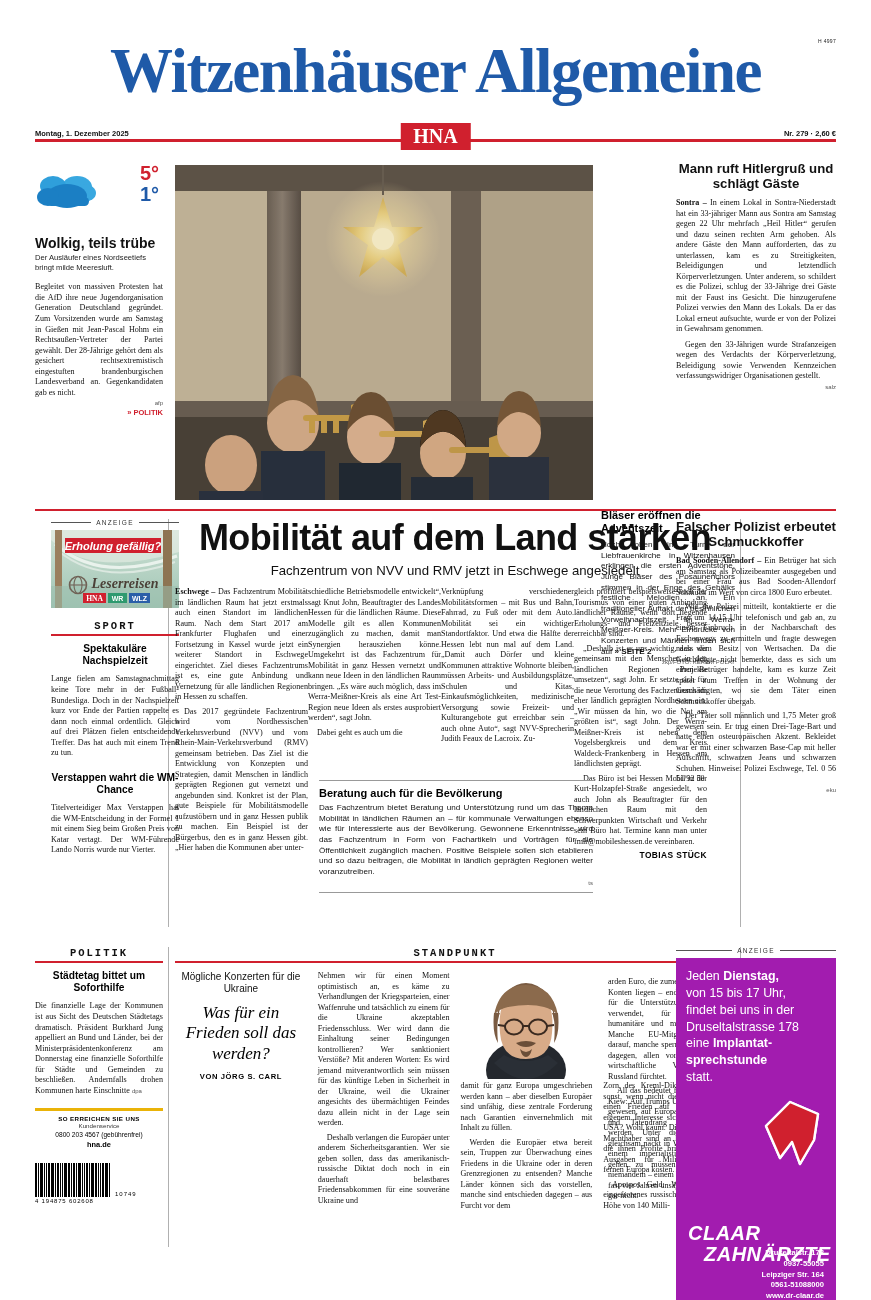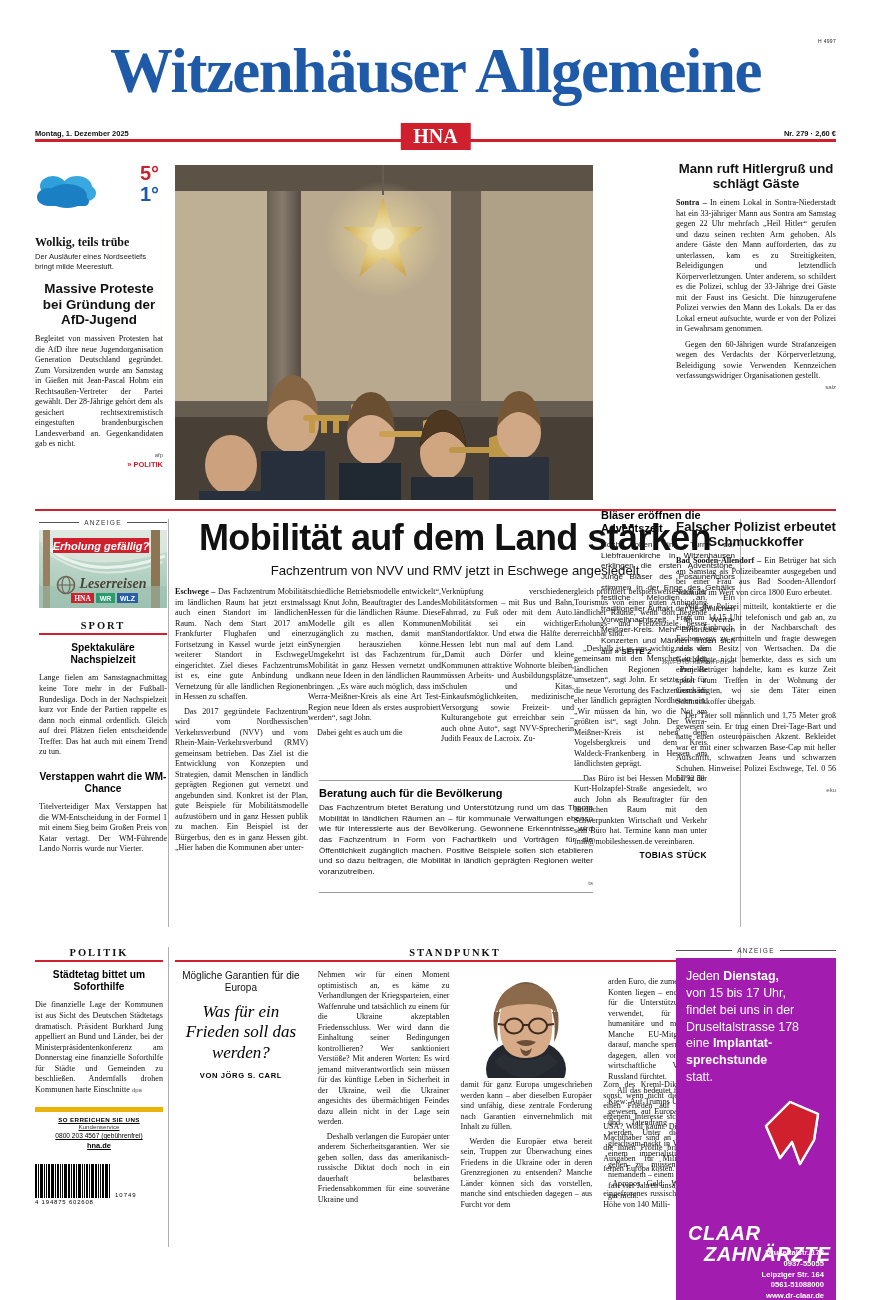--- a/index.html
+++ b/index.html
@@ -57,21 +57,21 @@
   .credit {
     font-family: "Liberation Sans", sans-serif; font-size: 6px; color: #555;
     text-align: right; margin-top: 2px;
   }
   .ref {
     font-family: "Liberation Sans", sans-serif; font-size: 7.5px; font-weight: bold;
     color: #d0202e; text-align: right; margin-top: 2px;
   }
   .kicker-bar { text-align: center; }
   .kicker-bar .ktxt {
-    font-family: Liberation Serif, serif; font-weight: bold; font-size: 10px;
+    font-family: Liberation Mono, monospace; font-weight: bold; font-size: 10px;
     letter-spacing: 1.6px; color: #111; padding-bottom: 2px; display: block;
   }
   .anzeige {
     display: flex; align-items: center; gap: 5px; justify-content: center;
     font-family: "Liberation Sans", sans-serif; font-size: 6.5px; letter-spacing: 1.3px;
     color: #333; margin-bottom: 4px;
   }
   .anzeige::before, .anzeige::after {
     content: ""; flex: 1; height: 1px; background: #555;
   }
@@ -80,21 +80,21 @@
   .top-zone { position: relative; margin-top: 10px; height: 348px; }
 
   
   .col-left-top { position: absolute; left: 0; top: 0; width: 128px; }
   .weather { position: relative; height: 72px; }
   .wx-icon { position: absolute; left: 2px; top: 8px; width: 62px; height: 44px; }
   .wx-temps { position: absolute; right: 4px; top: 2px; text-align: right;
               font-family: "Liberation Sans", sans-serif; font-weight: bold; }
   .wx-hi { font-size: 20px; color: #d0202e; line-height: 1.05; }
   .wx-lo { font-size: 20px; color: #1f5aa8; line-height: 1.05; }
-  .wx-title { font-family: Liberation Serif, serif; font-weight: bold; font-size: 12px;
+  .wx-title { font-family: Liberation Sans, sans-serif; font-weight: bold; font-size: 14px;
               margin-top: 2px; color: #111; }
   .wx-sub { font-family: "Liberation Sans", sans-serif; font-size: 7.6px; line-height: 1.28;
             color: #222; margin-top: 2px; }
 
   .lead-left { margin-top: 10px; }
   .lead-left .hl-sans { font-size: 13.4px; }
 
   
   .photo-main {
     position: absolute; left: 140px; top: 4px; width: 418px; height: 335px;
@@ -106,21 +106,21 @@
   .col-right-top { position: absolute; right: 0; top: 0; width: 160px; }
   .col-right-top .hl-sans { font-size: 13.2px; }
 
   
   .photo-caption { position: absolute; left: 566px; top: 348px; width: 134px; }
 
   
   .mid-zone { position: relative; margin-top: 8px; height: 420px; }
   .vline { position: absolute; width: 1px; background: #b0b0b0; }
 
-  .mid-left { position: absolute; left: 4px; top: 0; width: 128px; }
+  .mid-left { position: absolute; left: 16px; top: 0; width: 128px; }
   .ad-box { width: 128px; }
   .ad-img { width: 128px; height: 78px; position: relative; overflow: hidden; }
   .sport-head { margin-top: 12px; }
   .sport-head .ktxt { font-size: 10.5px; letter-spacing: 2px; }
   .sport-sub { font-family: "Liberation Sans", sans-serif; font-weight: bold; font-size: 10.2px;
                text-align: center; line-height: 1.2; margin-top: 7px; }
 
   .mid-main { position: absolute; left: 140px; top: 0; width: 560px; }
   .main-headline {
     font-family: "Liberation Sans", sans-serif; font-weight: bold; font-size: 36px;
@@ -144,21 +144,21 @@
   .mid-right { position: absolute; right: 0; top: 0; width: 160px; }
   .mid-right .hl-sans { font-size: 13.2px; }
 
   
   .bot-zone { position: relative; margin-top: 8px; height: 330px; }
   .bot-left { position: absolute; left: 0; top: 0; width: 128px; }
   .bot-left .ktxt { font-size: 10.5px; letter-spacing: 2px; }
   .bot-left h3 { font-family: "Liberation Sans", sans-serif; font-weight: bold; font-size: 10.2px;
                  text-align: center; line-height: 1.2; margin-top: 7px; }
 
-  .service-box { margin-top: 12px; border-top: 5px solid #eab308; padding-top: 4px; text-align: center; text-decoration: underline; }
+  .service-box { margin-top: 12px; border-top: 3px solid #eab308; padding-top: 4px; text-align: center; }
   .service-box .sv-t { font-family: "Liberation Sans", sans-serif; font-weight: bold; font-size: 6.2px;
                        letter-spacing: .4px; }
   .service-box .sv-s { font-family: "Liberation Sans", sans-serif; font-size: 6.2px; color: #333; }
   .service-box .sv-p { font-family: "Liberation Sans", sans-serif; font-size: 6.6px; margin-top: 2px; }
   .service-box .sv-w { font-family: "Liberation Sans", sans-serif; font-weight: bold; font-size: 7.4px;
                        margin-top: 2px; }
 
   .barcode-wrap { margin-top: 14px; display: flex; align-items: flex-end; gap: 4px; }
   .barcode { height: 34px; display: flex; align-items: flex-end; }
   .barcode i { display: block; background: #000; height: 34px; margin-right: 1px; }
@@ -223,21 +223,20 @@
         </div>
         <div class="wx-temps">
           <div class="wx-hi">5°</div>
           <div class="wx-lo">1°</div>
         </div>
       </div>
       <div class="wx-title">Wolkig, teils trübe</div>
       <div class="wx-sub">Der Ausläufer eines Nordseetiefs bringt milde Meeresluft.</div>
 
       <div class="lead-left">
-        <div class="hl-sans">Massive Proteste bei Gründung der AfD-Jugend</div>
         <div class="body-serif" style="margin-top:7px;">Begleitet von massiven Protesten hat die AfD ihre neue Jugendorganisation Generation Deutschland gegründet. Zum Vorsitzenden wurde am Samstag in Gießen mit Jean-Pascal Hohm ein Rechtsaußen-Vertreter der Partei gewählt. Der 28-Jährige gehört dem als gesichert rechtsextremistisch eingestuften brandenburgischen Landesverband an. Gegenkandidaten gab es nicht.</div>
         <div class="credit">afp</div>
         <div class="ref">» POLITIK</div>
       </div>
     </div>
 
     <div class="photo-main">
       <svg width="418" height="335" viewBox="0 0 418 335">
         <defs>
           <linearGradient id="wall" x1="0" y1="0" x2="1" y2="0">
@@ -314,21 +313,21 @@
         </g>
         <ellipse cx="56" cy="300" rx="26" ry="30" fill="#d7ab86"></ellipse>
         <rect x="24" y="326" width="64" height="9" fill="#283140"></rect>
         <rect x="0" y="0" width="418" height="335" fill="#3a2f23" opacity=".07"></rect>
       </svg>
     </div>
 
     <div class="col-right-top">
       <div class="hl-sans">Mann ruft Hitlergruß und schlägt Gäste</div>
       <div class="body-serif" style="margin-top:7px;"><b>Sontra –</b><span> In einem Lokal in Sontra-Niederstadt hat ein 33-jähriger Mann aus Sontra am Samstag gegen 22 Uhr mehrfach „Heil Hitler“ gerufen und dazu seinen rechten Arm gehoben. Als andere Gäste den Mann aufforderten, das zu unterlassen, kam es zu Streitigkeiten, Beleidigungen und letztendlich Körperverletzungen. Unter anderem, so schildert es die Polizei, schlug der 33-Jährige drei Gäste mit der Faust ins Gesicht. Die hinzugerufene Polizei verwies den Mann des Lokals. Da er das Lokal erneut aufsuchte, wurde er von der Polizei in Gewahrsam genommen.</span></div>
-      <div class="body-serif" style="text-indent:9px;margin-top:5px;">Gegen den 60-Jährigen wurde Strafanzeigen wegen des Verdachts der Körperverletzung, Beleidigung sowie Verwenden Kennzeichen verfassungswidriger Organisationen gestellt.</div>
+      <div class="body-serif" style="text-indent:9px;margin-top:5px;">Gegen den 33-Jährigen wurde Strafanzeigen wegen des Verdachts der Körperverletzung, Beleidigung sowie Verwenden Kennzeichen verfassungswidriger Organisationen gestellt.</div>
       <div class="credit">salz</div>
     </div>
 
     <div class="photo-caption">
       <div style="font-family:'Liberation Sans',sans-serif;font-weight:bold;font-size:11px;line-height:1.18;">Bläser eröffnen die Adventszeit</div>
       <div class="body-sans" style="margin-top:5px;text-align:justify;"><span>Hoch oben im Turm der Liebfrauenkirche in Witzenhausen erklingen die ersten Adventstöne. Junge Bläser des Posaunenchors stimmen in der Enge des Gebälks festliche Melodien an. Ein traditioneller Auftakt der besinnlichen Vorweihnachtszeit im Werra-Meißner-Kreis. Mehr Eindrücke von Konzerten und Märkten finden sich auf</span> <b style="color:#111;">» SEITE 2</b></div>
       <div class="credit">zkp/FOTO: KEREM POLAT</div>
     </div>
   </div>
 
@@ -493,21 +492,21 @@
     </div>
 
     <div class="bot-mid">
       <div class="sp-head kicker-bar">
         <span class="ktxt">STANDPUNKT</span>
         <div class="rule-red"></div>
       </div>
 
       <div class="sp-cols">
         <div class="sc">
-          <div class="sp-kicker">Mögliche Garantien für die Europa</div>
+          <div class="sp-kicker">Mögliche Konzerten für die Ukraine</div>
           <div class="sp-title">Was für ein Frieden soll das werden?</div>
           <div class="sp-author">VON JÖRG S. CARL</div>
         </div>
         <div class="sc">
           <div class="body-serif">Nehmen wir für einen Moment optimistisch an, es käme zu Verhandlungen der Kriegsparteien, einer Waffenruhe und tatsächlich zu einem für die Ukraine akzeptablen Friedensschluss. Wer wird dann die Einhaltung seiner Bedingungen kontrollieren? Wer sanktioniert Verstöße? Mit anderen Worten: Es wird jemand mitverantwortlich sein müssen für das künftige Leben in Sicherheit in der Ukraine, weil die Ukrainer angesichts des übermächtigen Feindes dazu allein nicht in der Lage sein werden.</div>
           <div class="body-serif" style="text-indent:9px;margin-top:4px;">Deshalb verlangen die Europäer unter anderem Sicherheitsgarantien. Wer sie geben sollen, dass das amerikanisch-russische Diktat doch noch in ein dauerhaft belastbares Friedensabkommen für eine souveräne Ukraine und</div>
         </div>
         <div class="sc">
           <div class="portrait">
             <svg width="104" height="104" viewBox="0 0 104 104">

